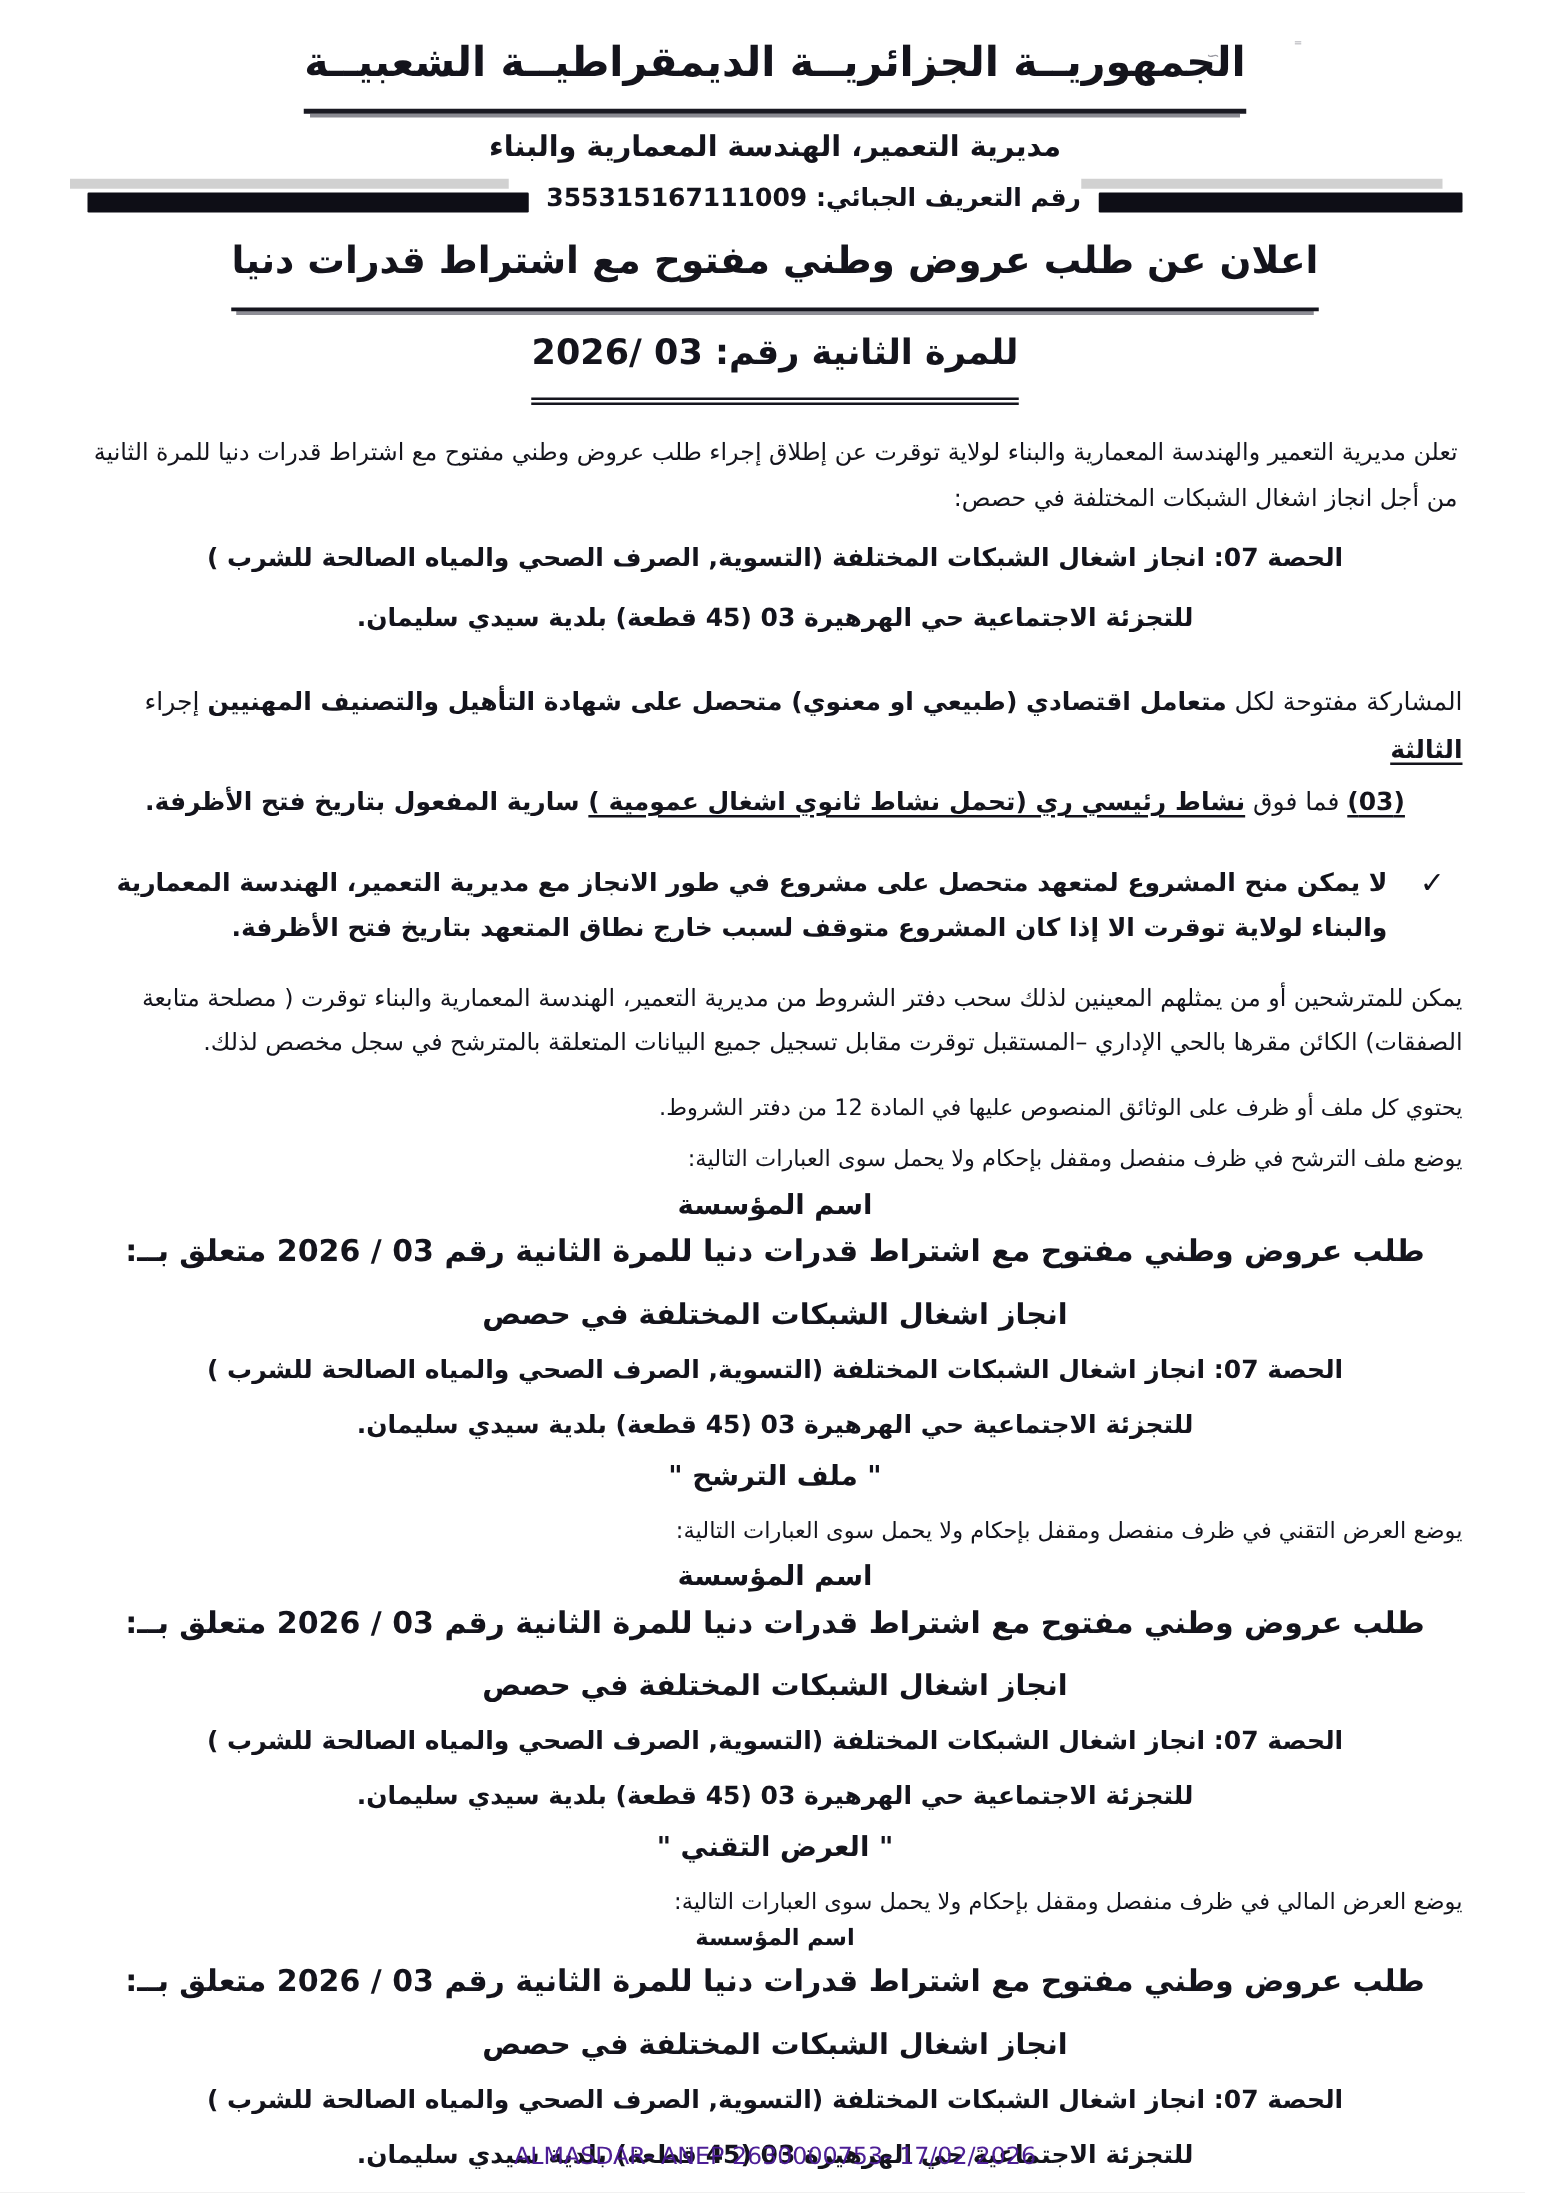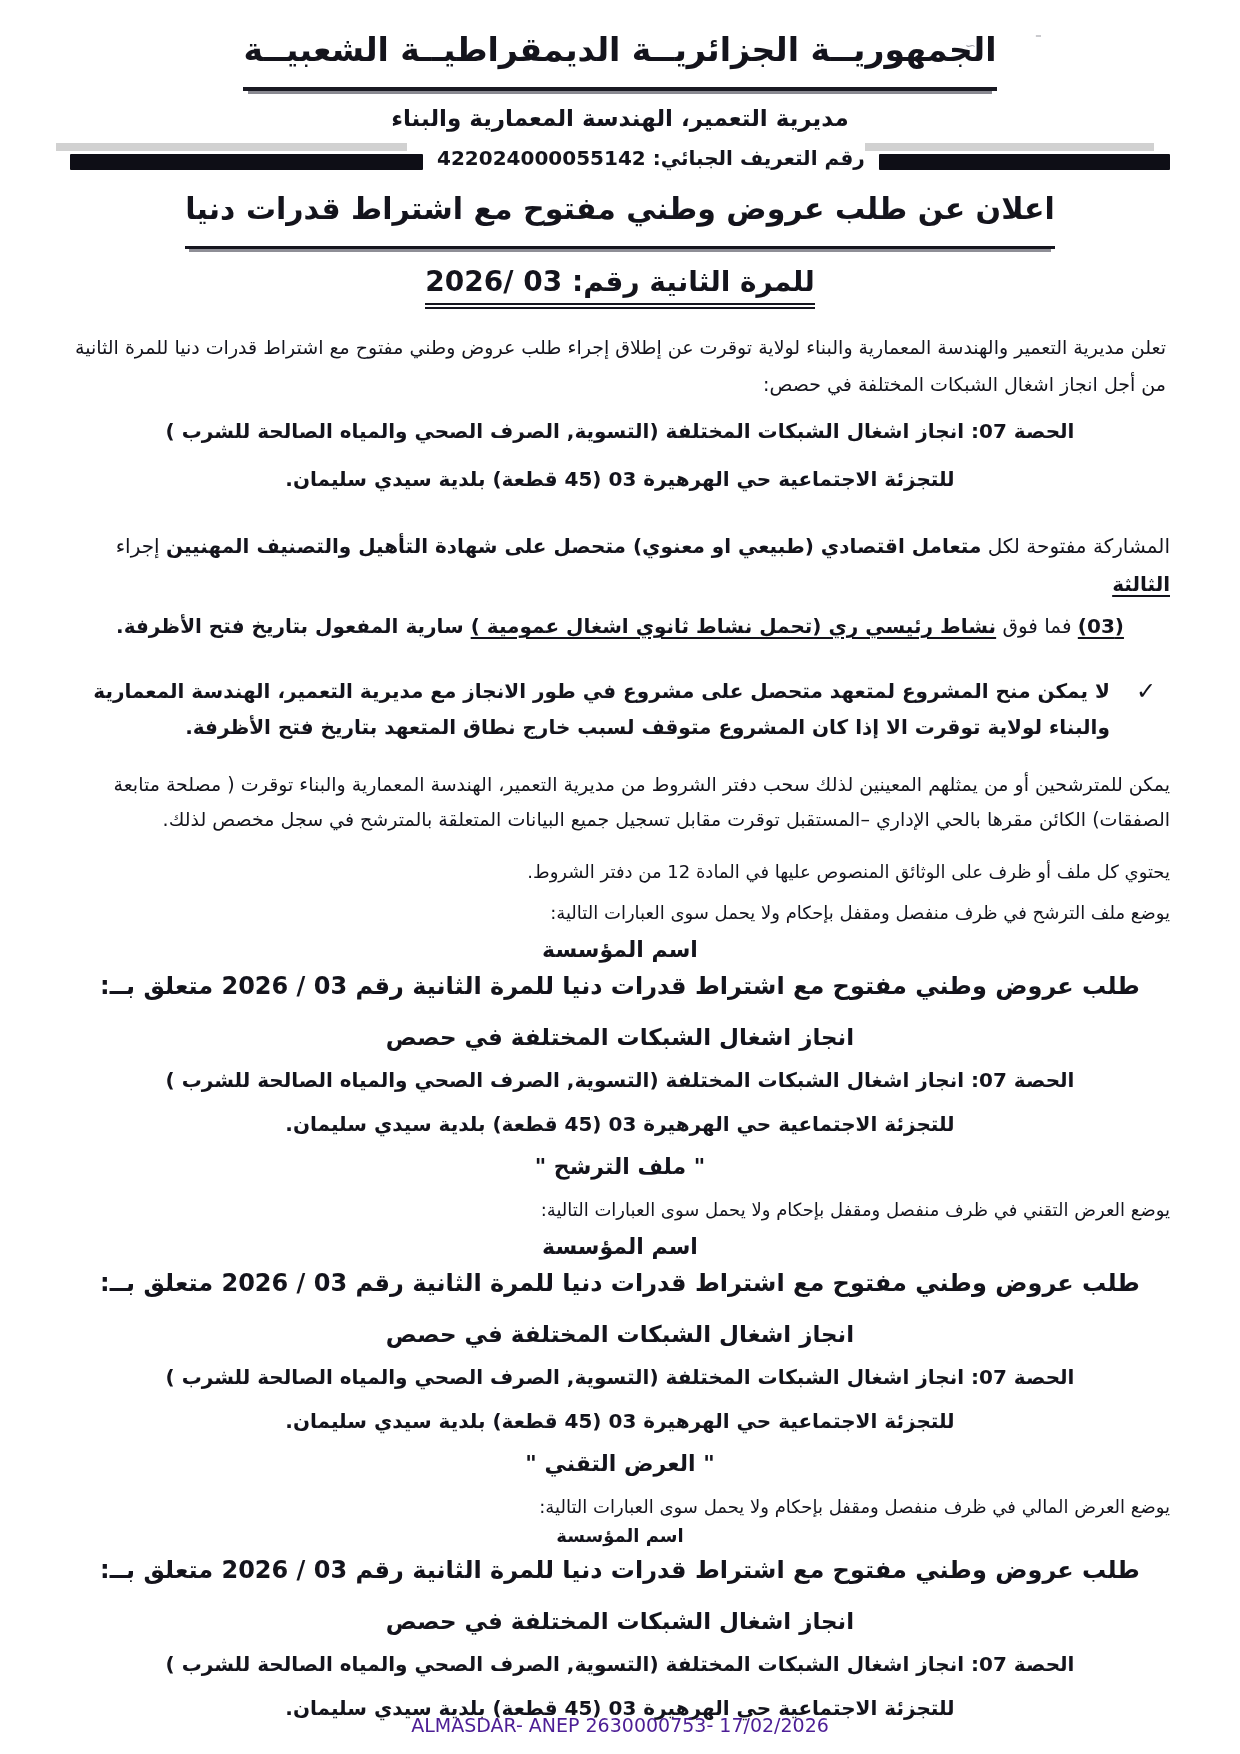--- a/index.html
+++ b/index.html
@@ -47,21 +47,21 @@
   .tax-text{font-size:20px;font-weight:bold;white-space:nowrap;padding:0 14px;}
 
   
   .notice-t1{
     display:inline-block;font-size:30px;font-weight:bold;margin-top:16px;
     padding-bottom:20px;border-bottom:3px solid #15151e;
     box-shadow:0 7px 0 -4px rgba(30,30,45,.5);
   }
   .notice-t2{
     display:inline-block;font-size:28px;font-weight:bold;margin-top:16px;
-    padding-bottom:5px;border-bottom:6px double #15151e;
+    padding-bottom:20px;border-bottom:6px double #15151e;
   }
 
   .intro{font-size:19px;line-height:1.95;margin:20px 4px 0 4px;text-align:right;}
 
   .lot-line{font-size:20px;font-weight:bold;margin-top:16px;text-align:center;}
   .loc-line{font-size:20px;font-weight:bold;margin-top:24px;text-align:center;}
 
   .elig{margin-top:36px;font-size:20px;line-height:1.9;}
   .elig .l1{text-align:right;}
   .elig .l2{text-align:center;margin-top:4px;}
@@ -99,21 +99,21 @@
 
   <div class="center">
     <span class="republic">الجمهوريــة الجزائريــة الديمقراطيــة الشعبيــة</span>
   </div>
   <div class="center directorate">مديرية التعمير، الهندسة المعمارية والبناء</div>
 
   <div class="tax-row">
     <div class="redaction r-right"></div>
     <div class="tax-text">
       <span>رقم التعريف الجبائي:</span>
-      <span dir="ltr">422024000055142</span>
+      <span dir="ltr">355315167111009</span>
     </div>
     <div class="redaction r-left"></div>
   </div>
 
   <div class="center">
     <span class="notice-t1">اعلان عن طلب عروض وطني مفتوح مع اشتراط قدرات دنيا</span>
   </div>
   <div class="center">
     <span class="notice-t2">للمرة الثانية رقم: 03 /2026</span>
   </div>

